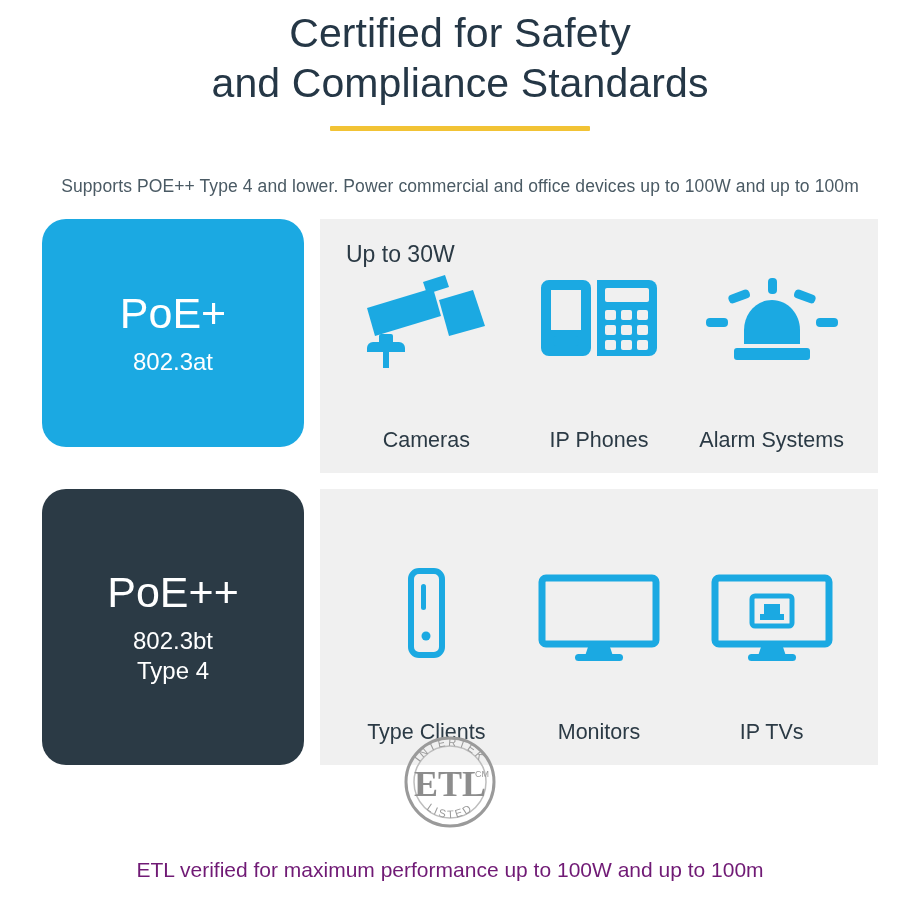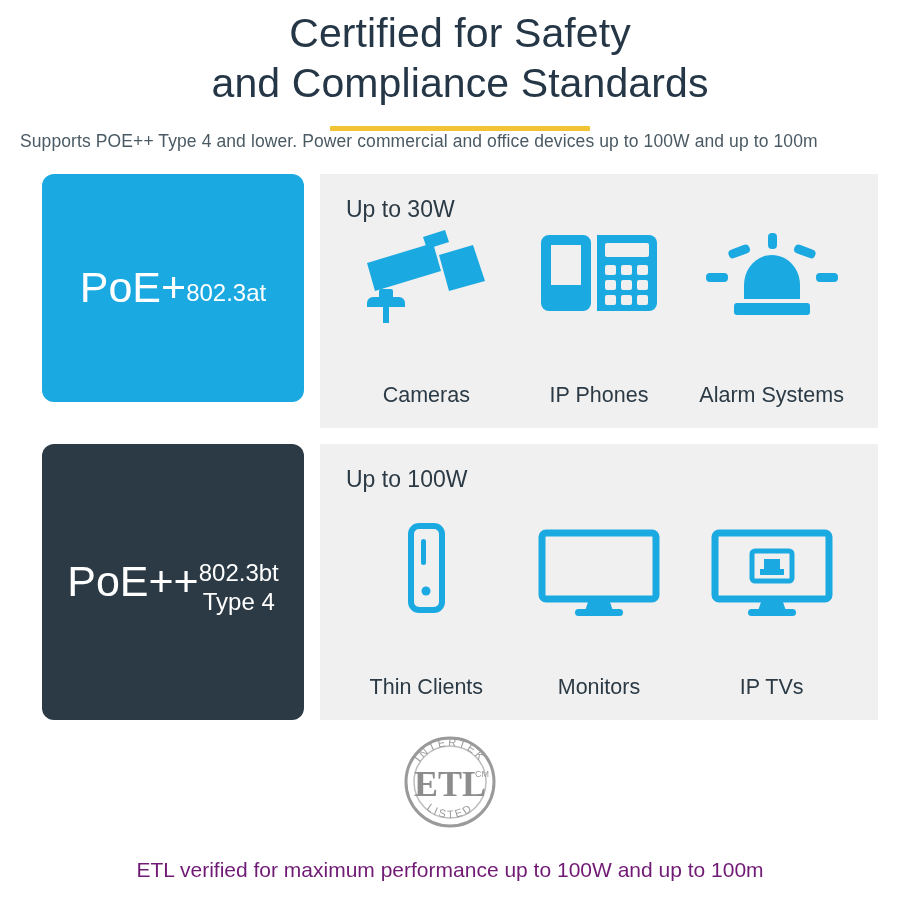--- a/index.html
+++ b/index.html
@@ -39,41 +39,43 @@
   .rule {
     width: 260px;
     height: 5px;
     background: #f2c335;
     margin: 18px auto 0 auto;
     border-radius: 1px;
   }
 
   
   .subtitle {
-    text-align: left;
+    margin-top: 45px;
+    text-align: center;
     font-size: 17.5px;
     color: #4a5a64;
     letter-spacing: 0.1px;
   }
 
   
   .rows {
     margin-top: 22px;
     padding: 0 22px;
   }
   .row {
     display: flex;
     align-items: stretch;
     gap: 16px;
     margin-bottom: 16px;
   }
   .badge {
     width: 262px;
-    border-radius: 12px;
-    display: flex;
+    border-radius: 24px;
+    display: flex;
+    flex-direction: column;
     align-items: center;
     justify-content: center;
     color: #ffffff;
     flex: 0 0 auto;
   }
   .badge.poeplus {
     background: #1ba9e2;
     height: 228px;
   }
   .badge.poeplusplus {
@@ -246,36 +248,35 @@
     <div class="row">
       <div class="badge poeplusplus">
         <div class="badge-main">PoE++</div>
         <div class="badge-sub">
           <span>802.3bt</span><br>
           <span>Type 4</span>
         </div>
       </div>
 
       <div class="panel">
-        <div class="panel-title">Up to 100W</div>
         <div class="items">
 
           <div class="item">
             <div class="icon-box">
               <svg width="70" height="100" viewBox="0 0 70 100" aria-hidden="true">
                 <g fill="none" stroke="#1ba9e2" stroke-width="6">
                   <rect x="20" y="5" width="31" height="84" rx="8"></rect>
                 </g>
                 <g fill="#1ba9e2">
                   <rect x="30" y="18" width="5" height="26" rx="2.5"></rect>
                   <circle cx="35" cy="70" r="4.5"></circle>
                 </g>
               </svg>
             </div>
-            <div class="item-label">Thin Clients</div>
+            <div class="item-label">Type Clients</div>
           </div>
 
           <div class="item">
             <div class="icon-box">
               <svg width="130" height="100" viewBox="0 0 130 100" aria-hidden="true">
                 <g fill="none" stroke="#1ba9e2" stroke-width="7">
                   <rect x="8" y="12" width="114" height="66" rx="4"></rect>
                 </g>
                 <g fill="#1ba9e2">
                   <path d="M55 78 h20 l4 12 h-28 z"></path>

